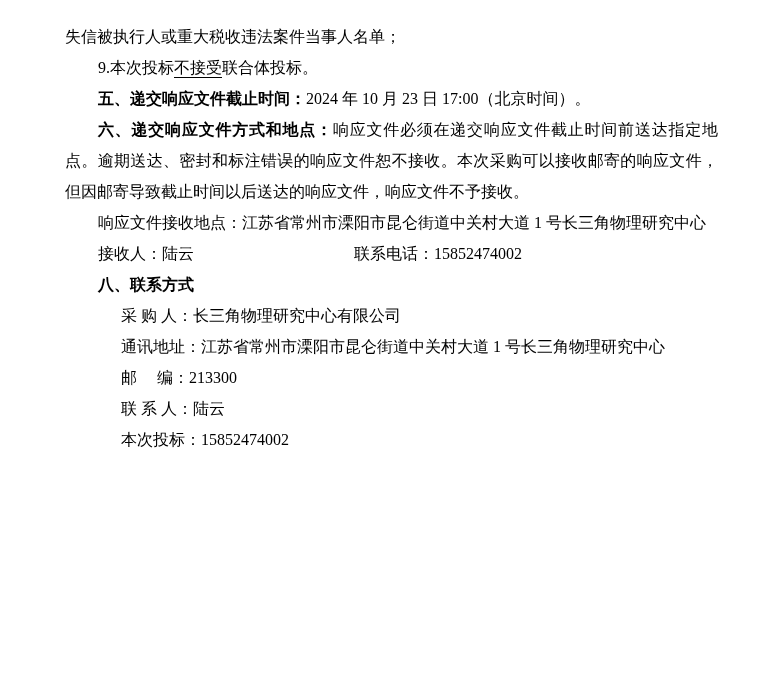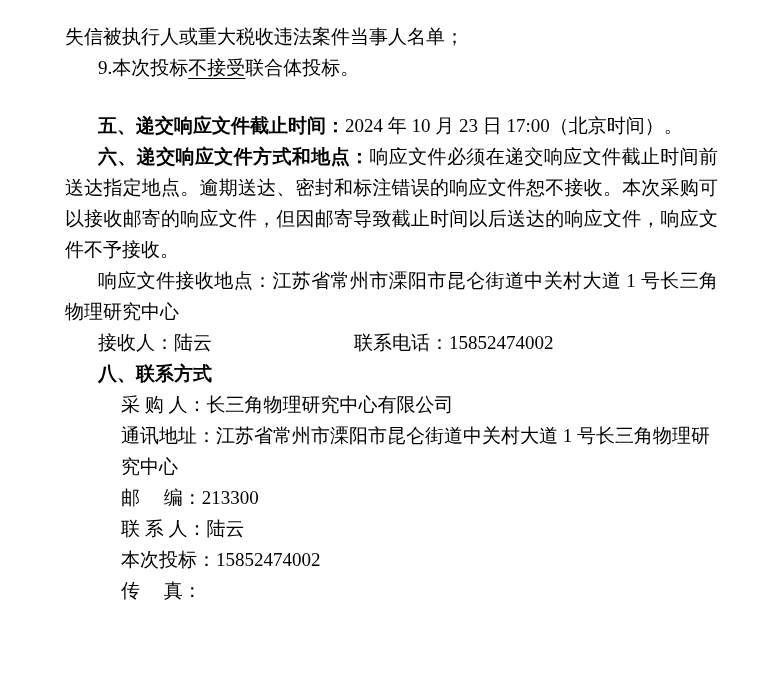--- a/index.html
+++ b/index.html
@@ -3,35 +3,35 @@
 <meta charset="utf-8">
 <style>
   html, body { margin: 0; padding: 0; background: #ffffff; }
   .page {
     position: relative;
     width: 783px;
     height: 675px;
     background: #ffffff;
     color: #000000;
     font-family: "Liberation Serif", "DejaVu Serif", serif;
-    font-size: 19px;
+    font-size: 16px;
     overflow: hidden;
     box-sizing: border-box;
     border-radius: 13px;
   }
   .inner {
     padding: 21px 65px 0 65px;
   }
   p {
     margin: 0;
     line-height: 31px;
     text-align: justify;
   }
   .indent { text-indent: 33px; }
-  .sec5 { margin-top: 27px; }
+  .sec5 { }
   .sec6 { }
   .hd {
     font-weight: bold;
     font-family: "Liberation Sans", "DejaVu Sans", sans-serif;
   }
   .ul {
     text-decoration: underline;
     text-underline-offset: 4px;
   }
   .recv {
@@ -62,17 +62,16 @@
 
 
     <p class="indent"><span class="hd">八、联系方式</span></p>
 
     <div class="contacts">
       <p class="crow"><span class="clabel">采 购 人：</span><span>长三角物理研究中心有限公司</span></p>
       <p class="crow"><span class="clabel">通讯地址：</span><span>江苏省常州市溧阳市昆仑街道中关村大道 1 号长三角物理研究中心</span></p>
       <p class="crow"><span class="clabel">邮     编：</span><span>213300</span></p>
       <p class="crow"><span class="clabel">联 系 人：</span><span>陆云</span></p>
       <p class="crow"><span class="clabel">本次投标：</span><span>15852474002</span></p>
-      <p class="crow"><span class="clabel">传     真：</span><span></span></p>
     </div>
 
   </div>
 </div>
 
 </body></html>

